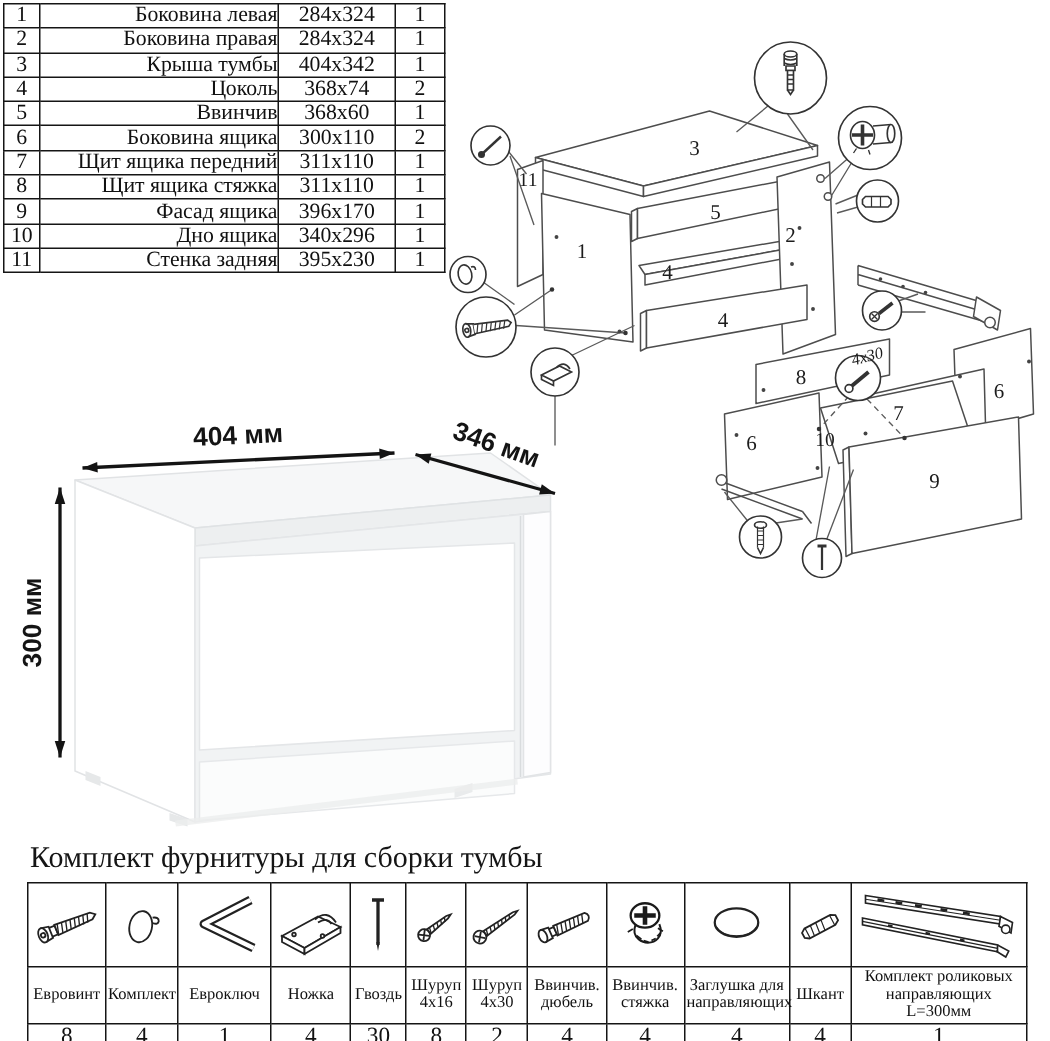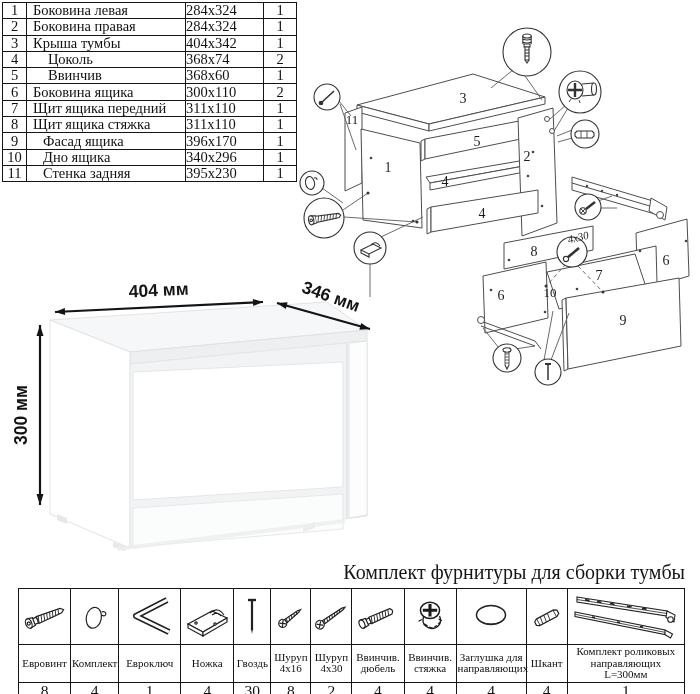--- a/index.html
+++ b/index.html
@@ -6,33 +6,33 @@
   body{width:700px;height:694px;position:relative;background:#fff;
        font-family:"Liberation Serif", serif;color:#111;overflow:hidden;}
   .sheet{position:absolute;inset:0;}
 
   
   table.parts{position:absolute;left:2px;top:2px;border-collapse:collapse;
               width:294px;table-layout:fixed;}
   table.parts td{border:1.8px solid #151515;font-size:14.5px;line-height:15px;
                  height:15.3px;padding:0;white-space:nowrap;overflow:hidden;}
   table.parts td.num{text-align:center;}
-  table.parts td.name{padding-left:6px;}
+  table.parts td.name{padding-left:6px;text-align:right;}
   table.parts td.name.ind-sm{padding-left:16px;margin-left:44px;}
   table.parts td.name.ind-lg{padding-left:21px;}
-  table.parts td.size{text-align:left;margin-top:14px;}
+  table.parts td.size{text-align:center;margin-top:14px;}
   table.parts td.qty{text-align:center;}
   .c-num{width:24px;}.c-name{width:159px;}.c-size{width:78px;}.c-qty{width:33px;}
 
   
   svg.diagram{position:absolute;left:295px;top:0;}
   svg.product{position:absolute;left:5px;top:278px;}
 
   
-  .hw-title{position:absolute;left:20px;top:561px;width:665px;text-align:right;
+  .hw-title{position:absolute;left:20px;top:561px;width:665px;text-align:left;
             font-size:20px;color:#151515;}
   table.hw{position:absolute;left:18px;top:588px;border-collapse:collapse;
            width:667px;table-layout:fixed;}
   table.hw td{border:1.7px solid #151515;padding:0;text-align:center;vertical-align:middle;}
   tr.hw-icons td{height:55px;}
   tr.hw-names td{height:23px;font-size:11px;line-height:11.5px;padding:1px 1px;}
   tr.hw-qty td{height:17px;font-size:15.5px;line-height:16px;}
   tr.hw-icons svg{display:block;margin:0 auto;}
 </style>
 </head>

